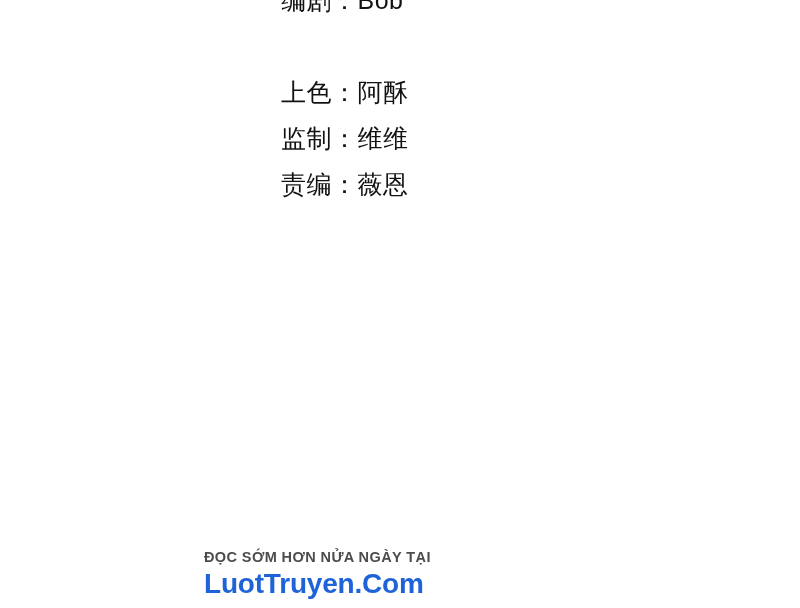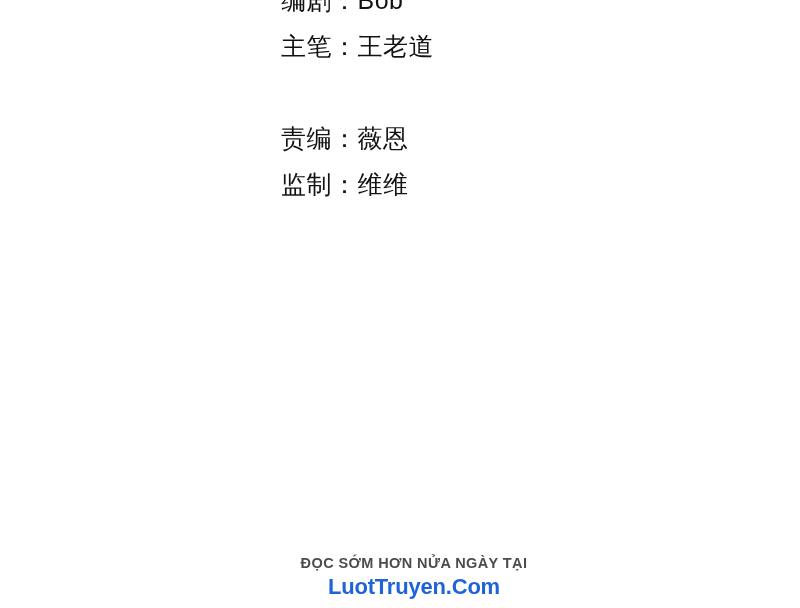--- a/index.html
+++ b/index.html
@@ -38,68 +38,68 @@
   .credit-role {
     white-space: pre;
   }
   .credit-name {
     white-space: pre;
   }
   .watermark {
     position: absolute;
     right: 56px;
     bottom: 8px;
-    text-align: center;
+    text-align: left;
     width: 420px;
   }
   .wm-top {
     color: #4c4c4c;
     font-size: 14.5px;
     letter-spacing: 0.4px;
     font-weight: 600;
     margin-bottom: 3px;
     white-space: pre;
   }
   .wm-brand {
     color: #1f63d8;
-    font-size: 22px;
+    font-size: 28px;
     font-weight: 700;
     letter-spacing: -0.2px;
     white-space: pre;
   }
 </style>
 </head>
 <body>
 
 <div id="page">
 
   <div class="credits">
 
     <div class="credit-line">
       <span class="credit-role">编剧：</span>
       <span class="credit-name">Bob</span>
     </div>
 
-    <div class="credit-line">
-      <span class="credit-role">主笔：</span>
-      <span class="credit-name">王老道</span>
-    </div>
 
     <div class="credit-line">
     </div>
 
-
     <div class="credit-line">
-      <span class="credit-role">责编：</span>
-      <span class="credit-name">薇恩</span>
+      <span class="credit-role">上色：</span>
+      <span class="credit-name">阿酥</span>
     </div>
 
     <div class="credit-line">
       <span class="credit-role">监制：</span>
       <span class="credit-name">维维</span>
+    </div>
+
+    <div class="credit-line">
+      <span class="credit-role">责编：</span>
+      <span class="credit-name">薇恩</span>
     </div>
 
   </div>
 
   <div class="watermark">
     <div class="wm-top">ĐỌC SỚM HƠN NỬA NGÀY TẠI</div>
     <div class="wm-brand">LuotTruyen.Com</div>
   </div>
 
 </div>

